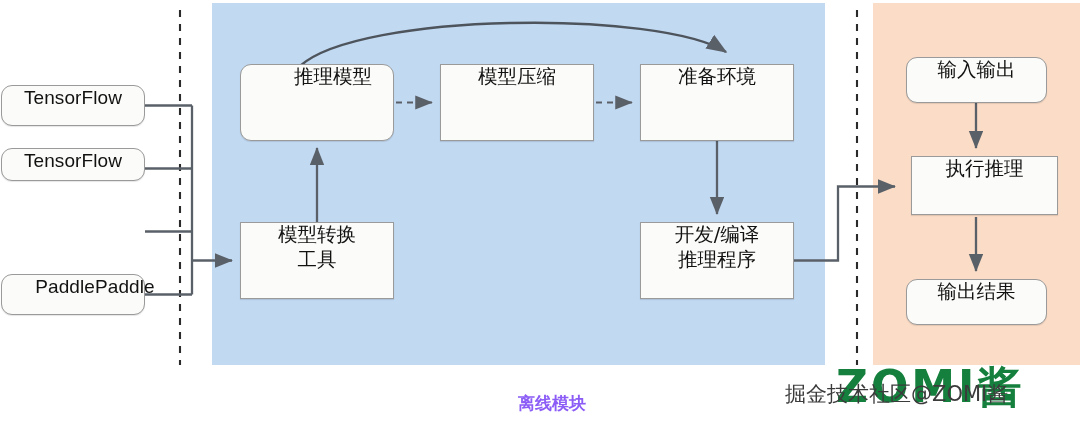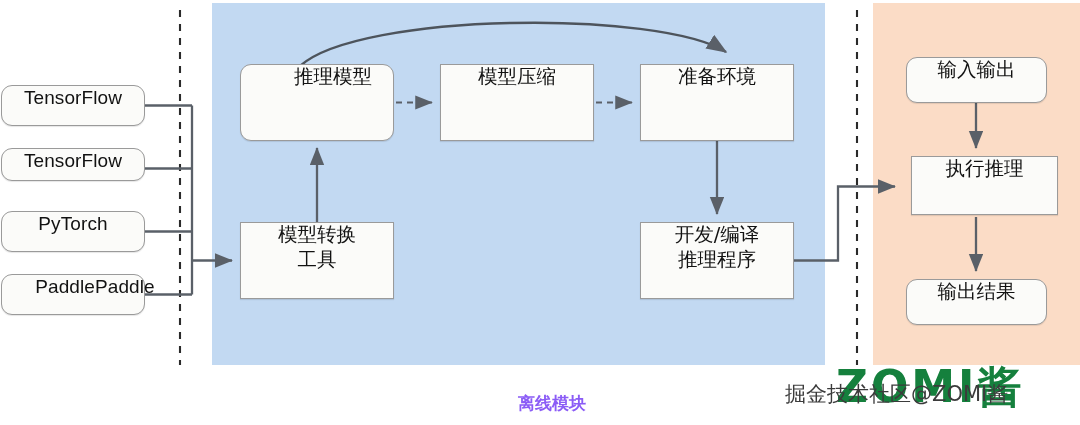--- a/index.html
+++ b/index.html
@@ -123,23 +123,20 @@
 
     <path d="M976,217 L976,271" stroke="#5a6068" stroke-width="2.3" fill="none" marker-end="url(#ah)"></path>
   </svg>
 
   <div class="node round lat" id="fw-mindspore">
     <span>TensorFlow</span>
   </div>
   <div class="node round lat" id="fw-tensorflow">
     <span>TensorFlow</span>
   </div>
-  <div class="node round lat" id="fw-pytorch">
-    <span>PyTorch</span>
-  </div>
   <div class="node round lat" id="fw-paddlepaddle">
     <span>PaddlePaddle</span>
   </div>
 
   <div class="node round cjk" id="n-infer-model">
     <span>推理模型</span>
   </div>
 
   <div class="node cjk" id="n-model-comp">
     <span>模型压缩</span>

